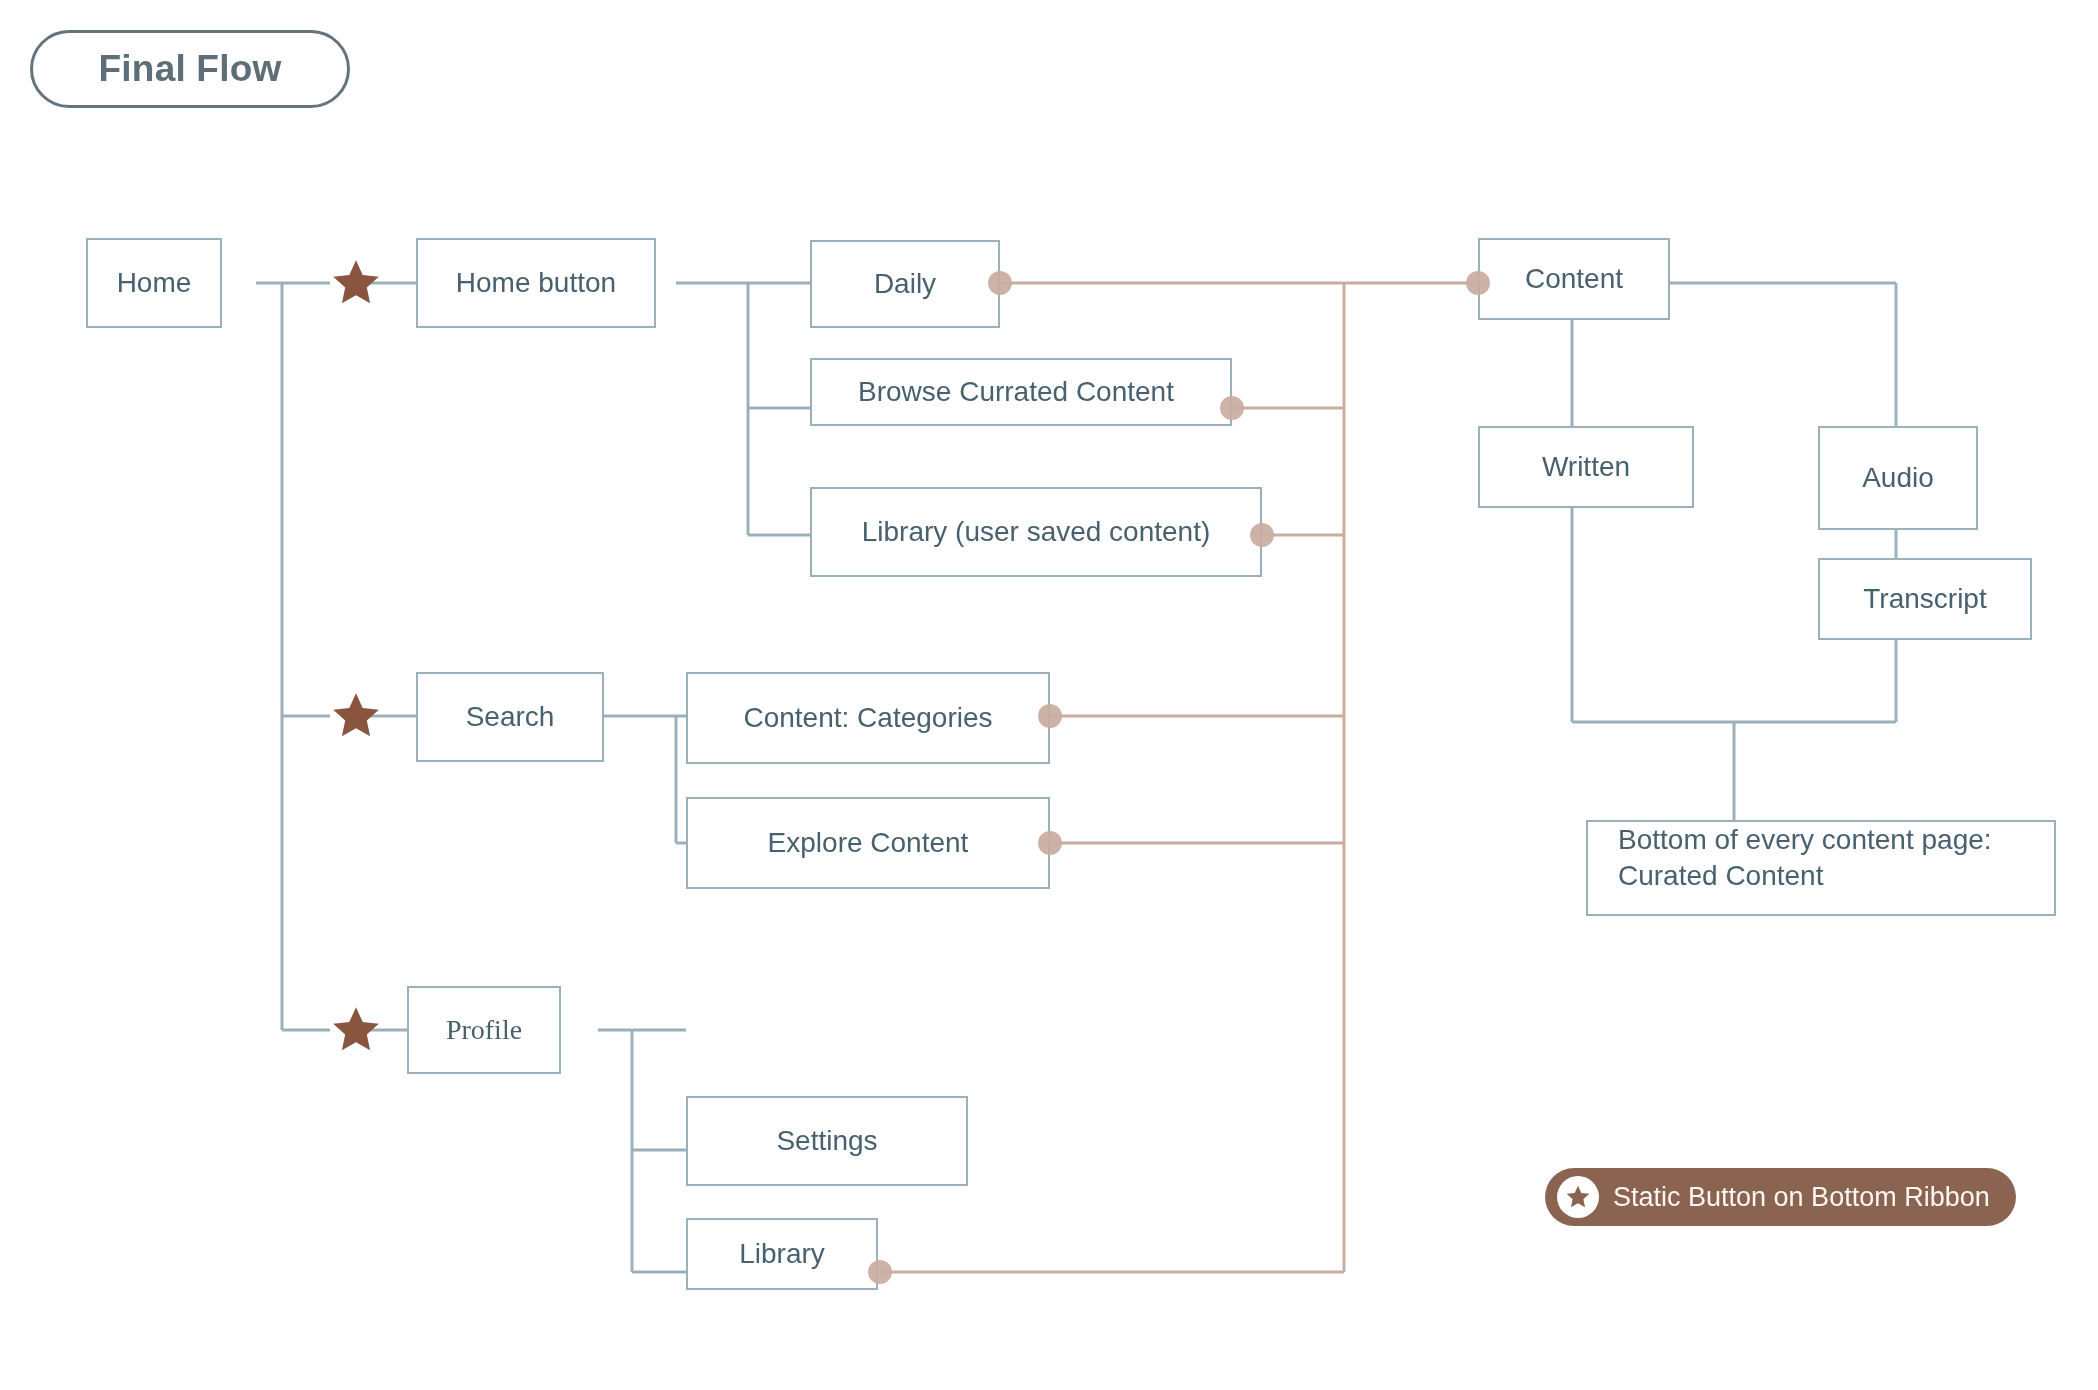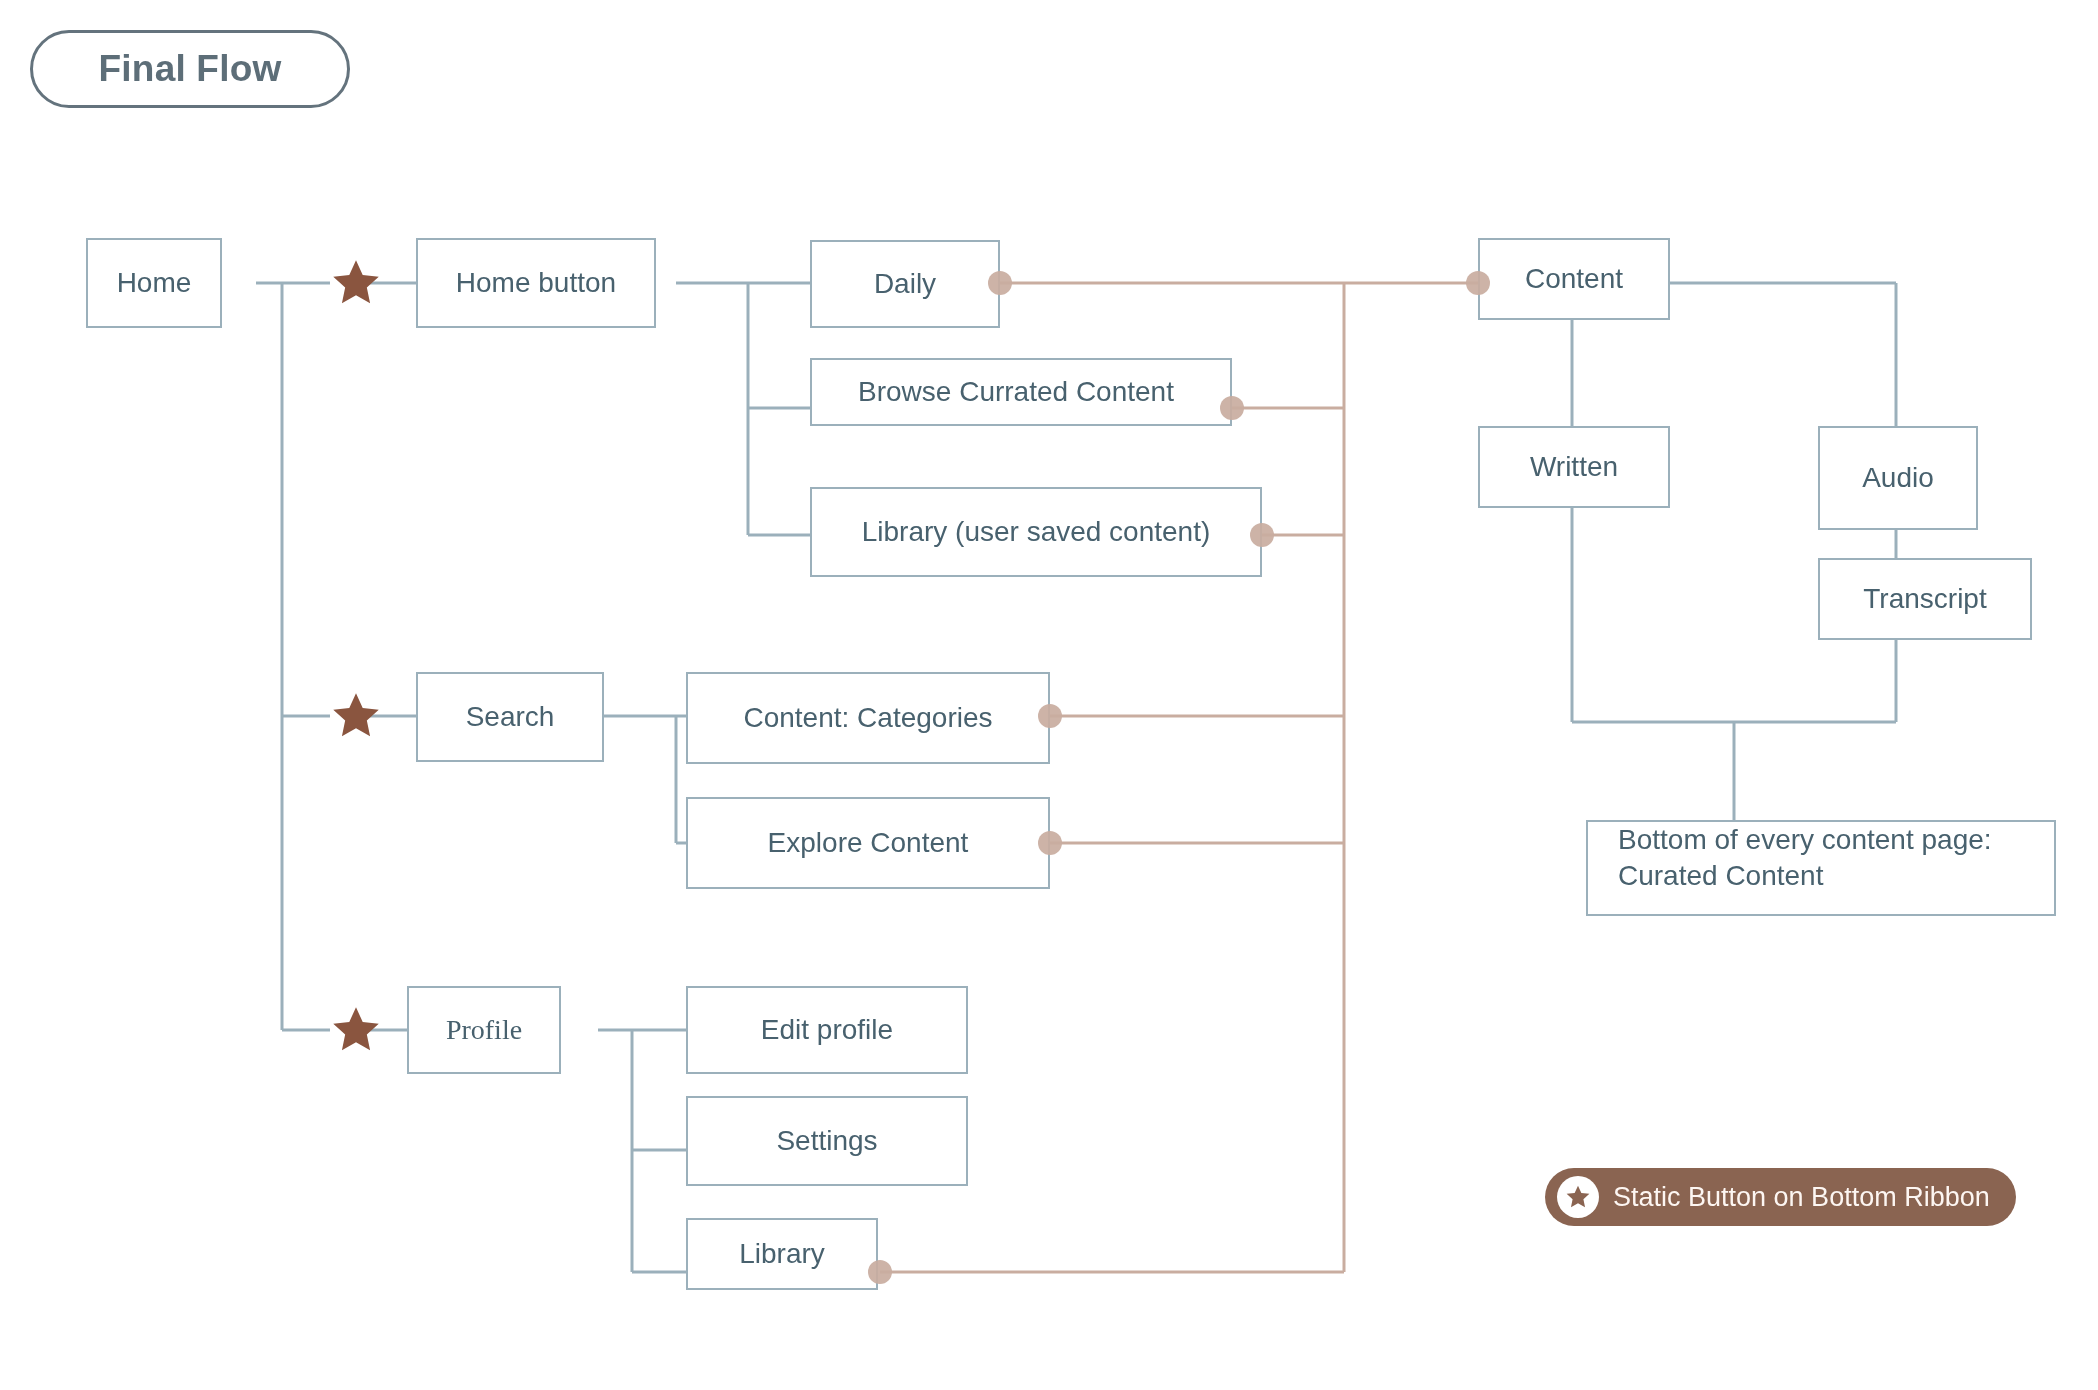--- a/index.html
+++ b/index.html
@@ -180,37 +180,34 @@
 
   <div class="star" style="left:330px;top:1004px;">
     <svg viewBox="0 0 24 24">
         <path fill="#8a553f" d="M12 1.5l3.1 6.8 7.4.8-5.5 5 1.5 7.3L12 17.7 5.5 21.4 7 14.1 1.5 9.1l7.4-.8z"></path>
       </svg>
   </div>
   <div class="node center" style="left:407px;top:986px;width:154px;height:88px;font-family:Liberation Serif, serif;">
     <span>Profile</span>
   </div>
 
-  <div class="node center" style="left:686px;top:986px;width:282px;height:88px;">
-    <span>Edit profile</span>
-  </div>
   <div class="node center" style="left:686px;top:1096px;width:282px;height:90px;">
     <span>Settings</span>
   </div>
   <div class="node center" style="left:686px;top:1218px;width:192px;height:72px;">
     <span>Library</span>
   </div>
   <div class="dot" style="left:868px;top:1260px;"></div>
 
   <div class="node center" style="left:1478px;top:238px;width:192px;height:82px;">
     <span>Content</span>
   </div>
   <div class="dot" style="left:1466px;top:271px;"></div>
 
-  <div class="node center" style="left:1478px;top:426px;width:192px;height:82px;">
+  <div class="node center" style="left:1478px;top:426px;width:216px;height:82px;">
     <span>Written</span>
   </div>
 
   <div class="node center" style="left:1818px;top:426px;width:160px;height:104px;">
     <span>Audio</span>
   </div>
 
   <div class="node center" style="left:1818px;top:558px;width:214px;height:82px;">
     <span>Transcript</span>
   </div>

